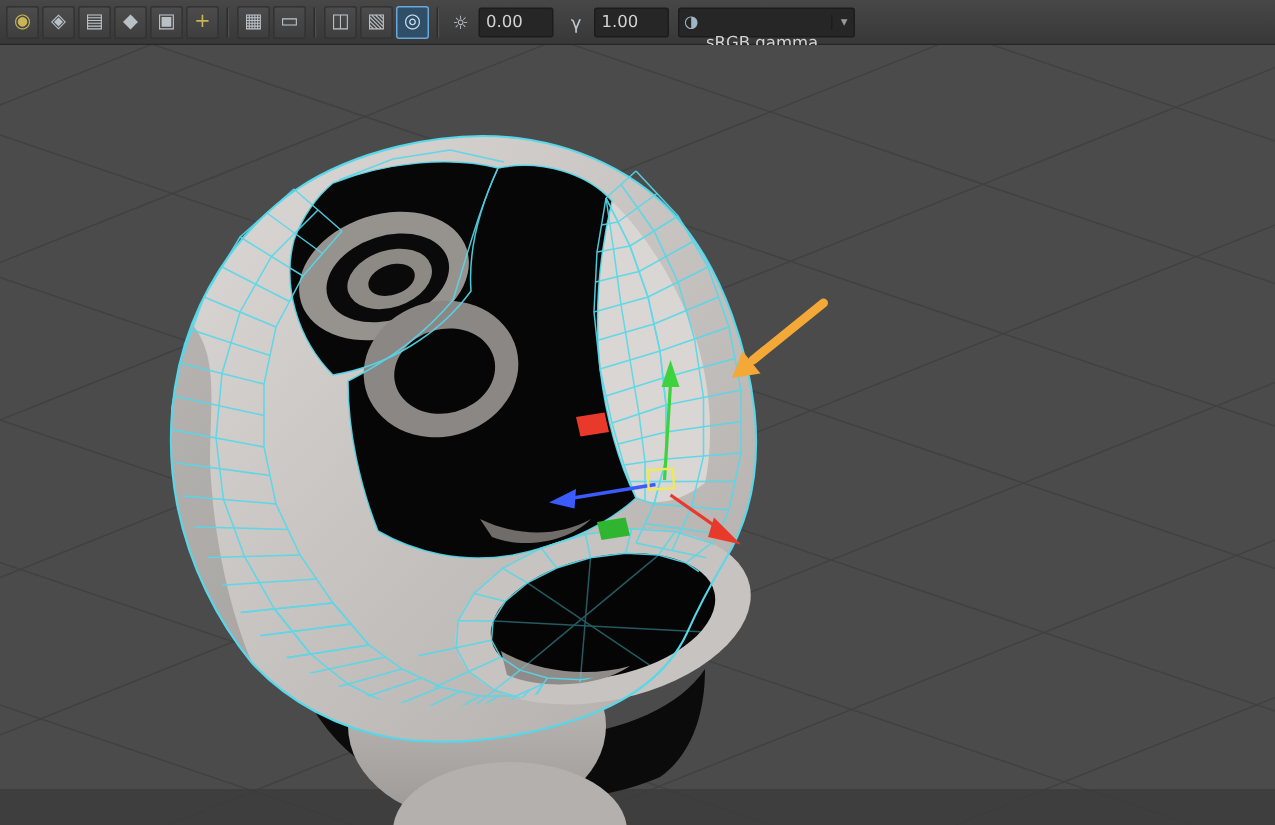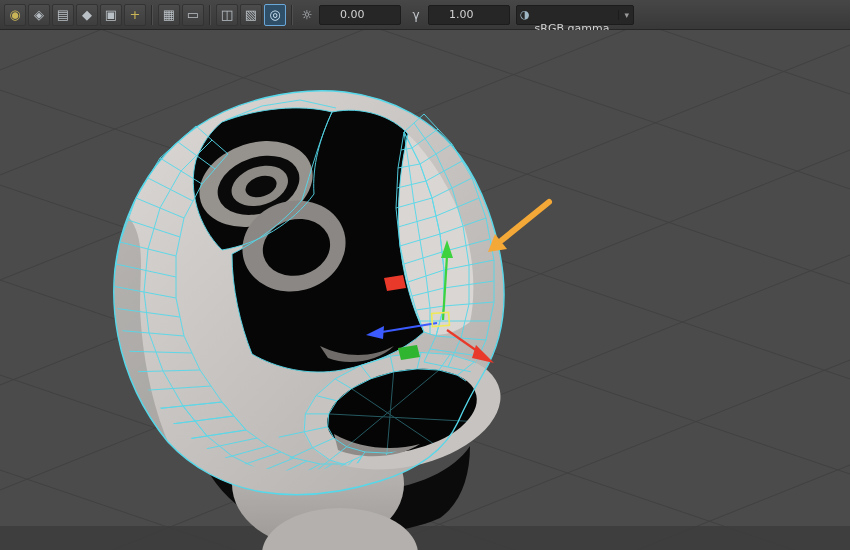--- a/index.html
+++ b/index.html
@@ -27,21 +27,21 @@
     border-color:var(--toolbar-active,#6ba7d8);
     background:#2f4f68;
   }
   .sep{
     width:1px;height:20px;margin:0 3px;flex:0 0 auto;
     background:#2c2c2c;border-right:1px solid #4f4f4f;
   }
   .numfield{
     width:40px;height:18px;margin:0 4px 0 1px;flex:0 0 auto;
     background:#262626;border:1px solid #1c1c1c;border-radius:2px;
-    color:#d2d2d2;font-size:11px;padding:0 20px;
+    color:#d2d2d2;font-size:11px;padding:0 4px;
     font-family:"DejaVu Sans","Liberation Sans",sans-serif;
   }
   .fld-icon{
     width:18px;height:18px;flex:0 0 auto;
     display:flex;align-items:center;justify-content:center;
     font-size:12px;color:#c2c8cd;user-select:none;
   }
   .dropdown{
     height:20px;min-width:118px;box-sizing:border-box;flex:0 0 auto;
     display:flex;align-items:center;gap:5px;

